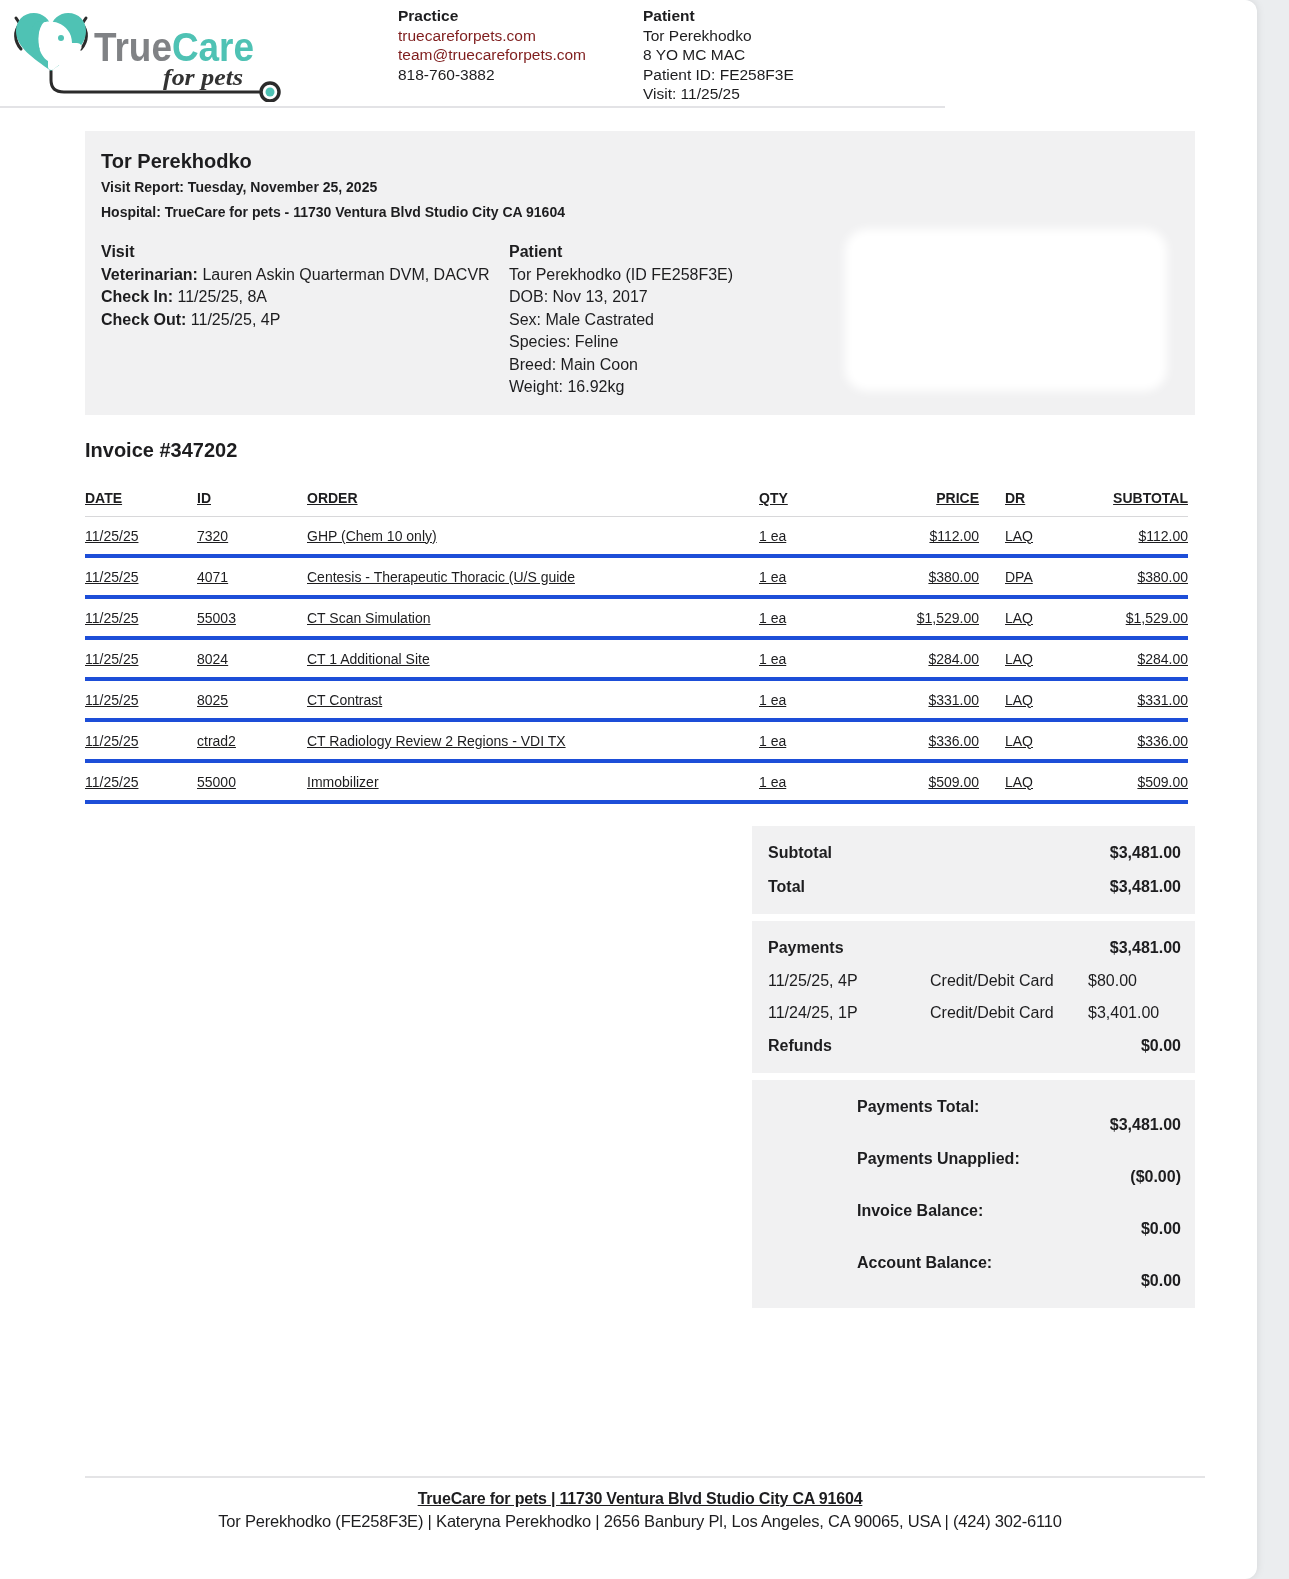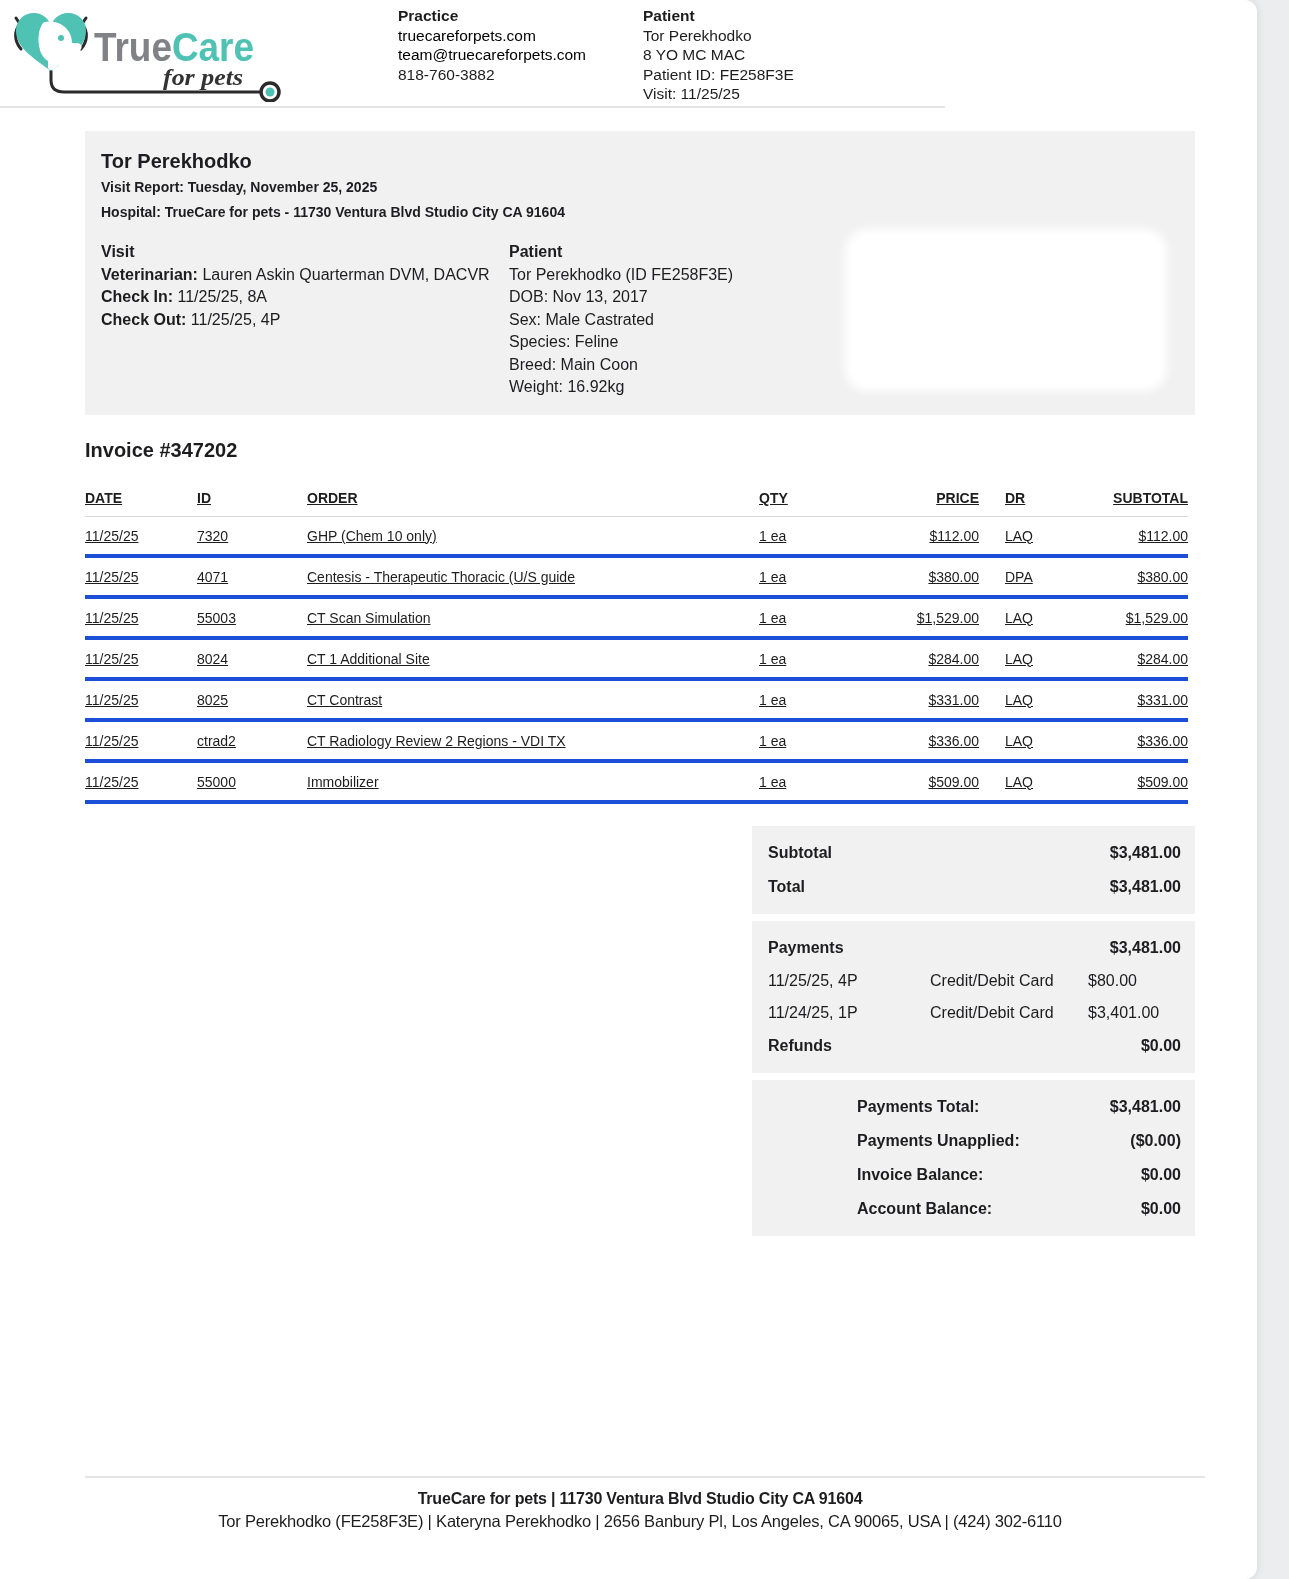--- a/index.html
+++ b/index.html
@@ -20,21 +20,21 @@
   }
   .content{margin-left:85px;width:1110px;}
 
   
   .doc-header{position:relative;height:107px;}
   .logo-wrap{position:absolute;left:11px;top:8px;}
   .hdr-col{position:absolute;top:6px;font-size:15.5px;line-height:19.5px;}
   .hdr-col .lbl{font-weight:bold;}
   .hdr-practice{left:398px;}
   .hdr-patient{left:643px;}
-  .link{color:#000000;cursor:pointer;text-decoration:none;}
+  .link{color:#7f1d1d;cursor:pointer;text-decoration:none;}
   .hdr-divider{position:absolute;left:0;top:106px;width:945px;height:2px;background:#e3e3e6;}
 
   
   .visit-box{
     position:relative;
     margin-top:24px;
     background:#f1f1f2;
     padding:17px 16px 16px 16px;
     box-sizing:border-box;
     min-height:265px;
@@ -67,29 +67,29 @@
 
   
   .summary{width:443px;margin-left:667px;margin-top:22px;font-size:16px;}
   .sum-box{background:#f1f1f2;padding:10px 14px 10px 16px;margin-bottom:7px;}
   .sum-row{display:flex;justify-content:space-between;padding:8px 0;}
   .sum-row.bold{font-weight:bold;}
   .pay-row{display:flex;padding:7px 0;}
   .pay-date{width:162px;}
   .pay-method{width:158px;}
   .pay-amount{flex:1;text-align:left;}
-  .tot-row{display:flex;padding:8px 0 8px 89px;font-weight:bold;}
+  .tot-row{display:flex;padding:8px 0 8px 89px;font-weight:bold;flex-direction:column;}
   .tot-label{flex:1;}
   .tot-value{text-align:right;}
 
   
   .doc-footer{position:absolute;left:85px;top:1476px;width:1110px;}
   .footer-divider{width:1120px;height:2px;background:#e4e4e6;margin-bottom:9px;}
   .f-line{text-align:center;letter-spacing:-0.2px;line-height:23px;}
-  .f1{font-weight:bold;font-size:16px;}
+  .f1{font-weight:bold;font-size:16px;text-decoration:underline;}
   .f2{font-size:16.5px;}
   .f3{font-size:16.5px;margin-top:44px;}
   .f-italic{font-style:italic;}
 </style>
 </head>
 <body>
 
 <div class="page">
 
   <header class="doc-header">

